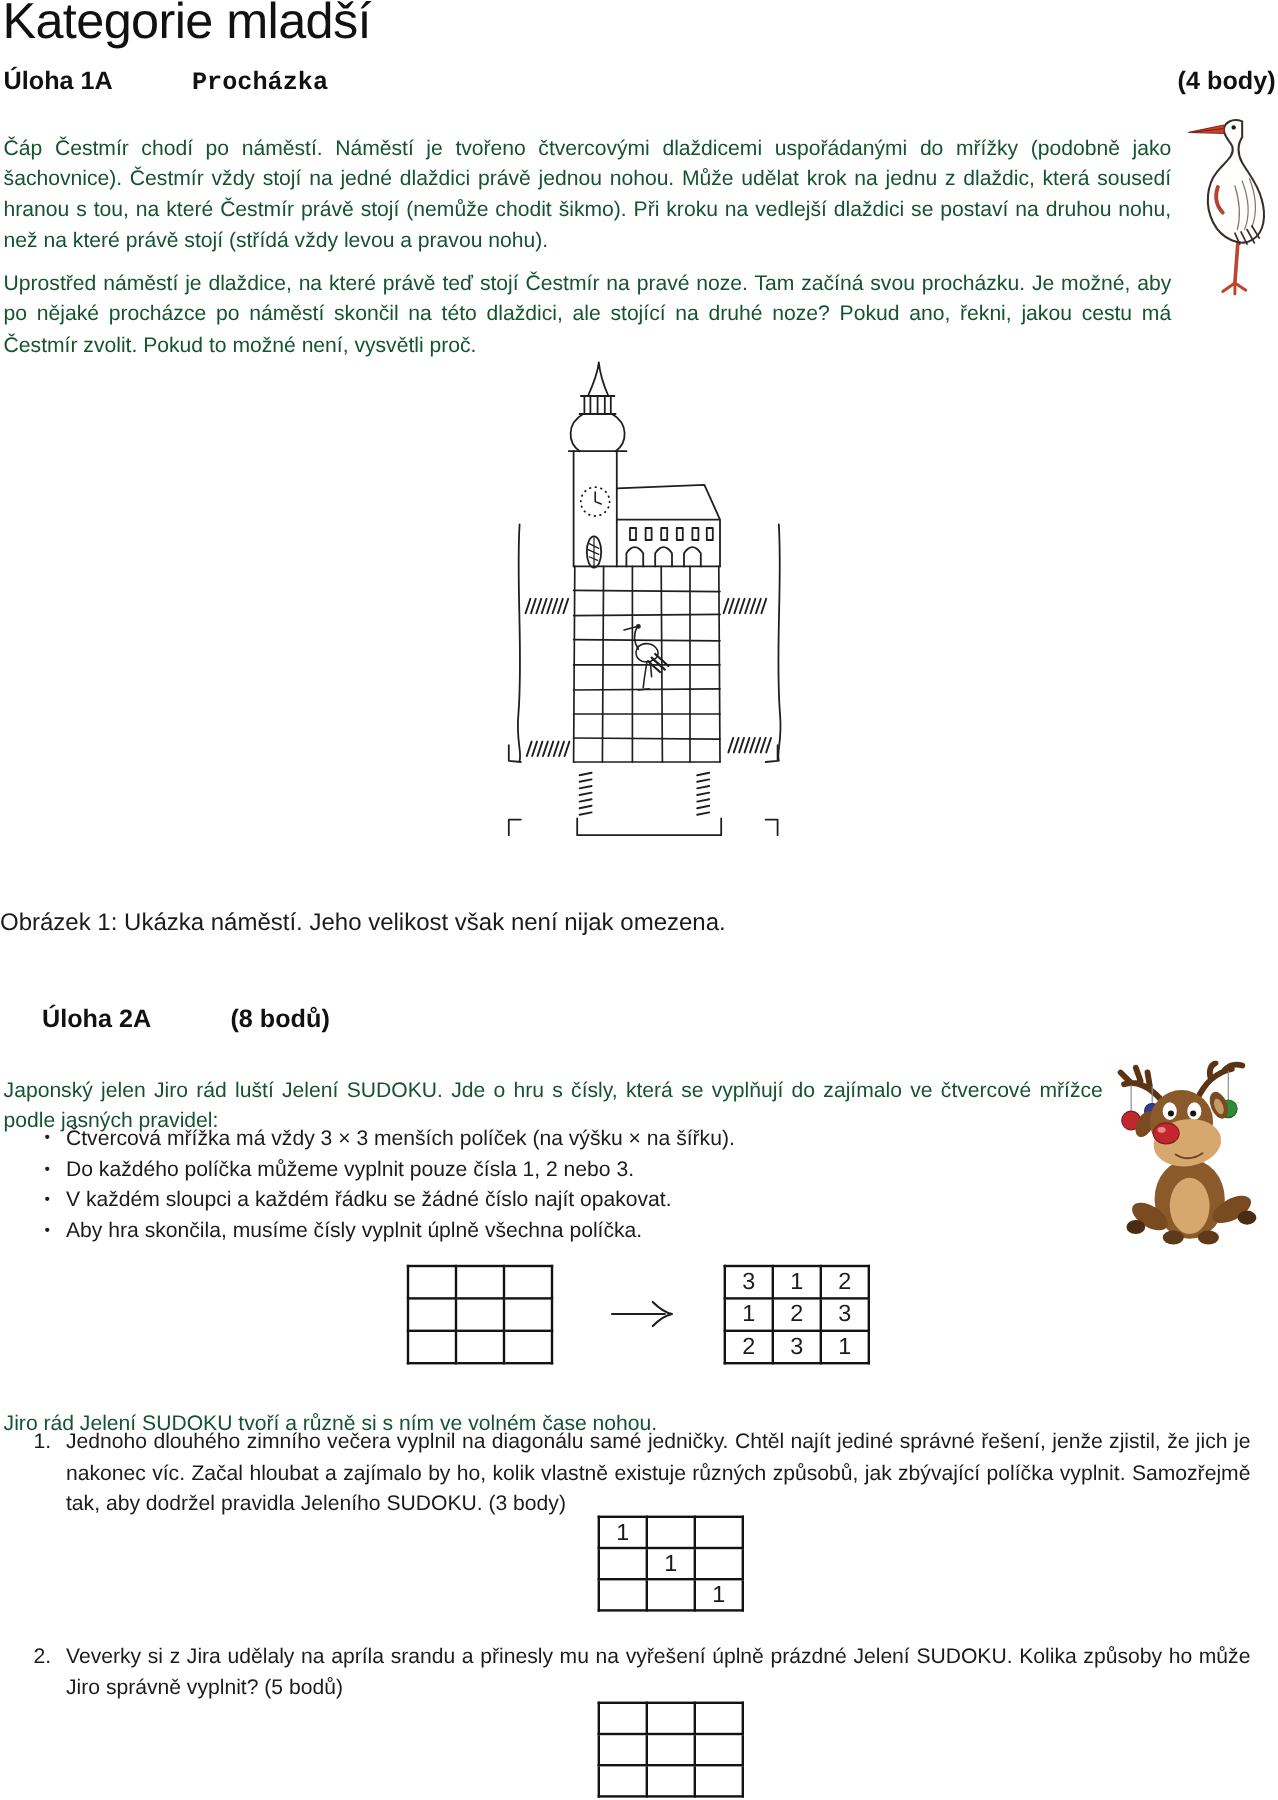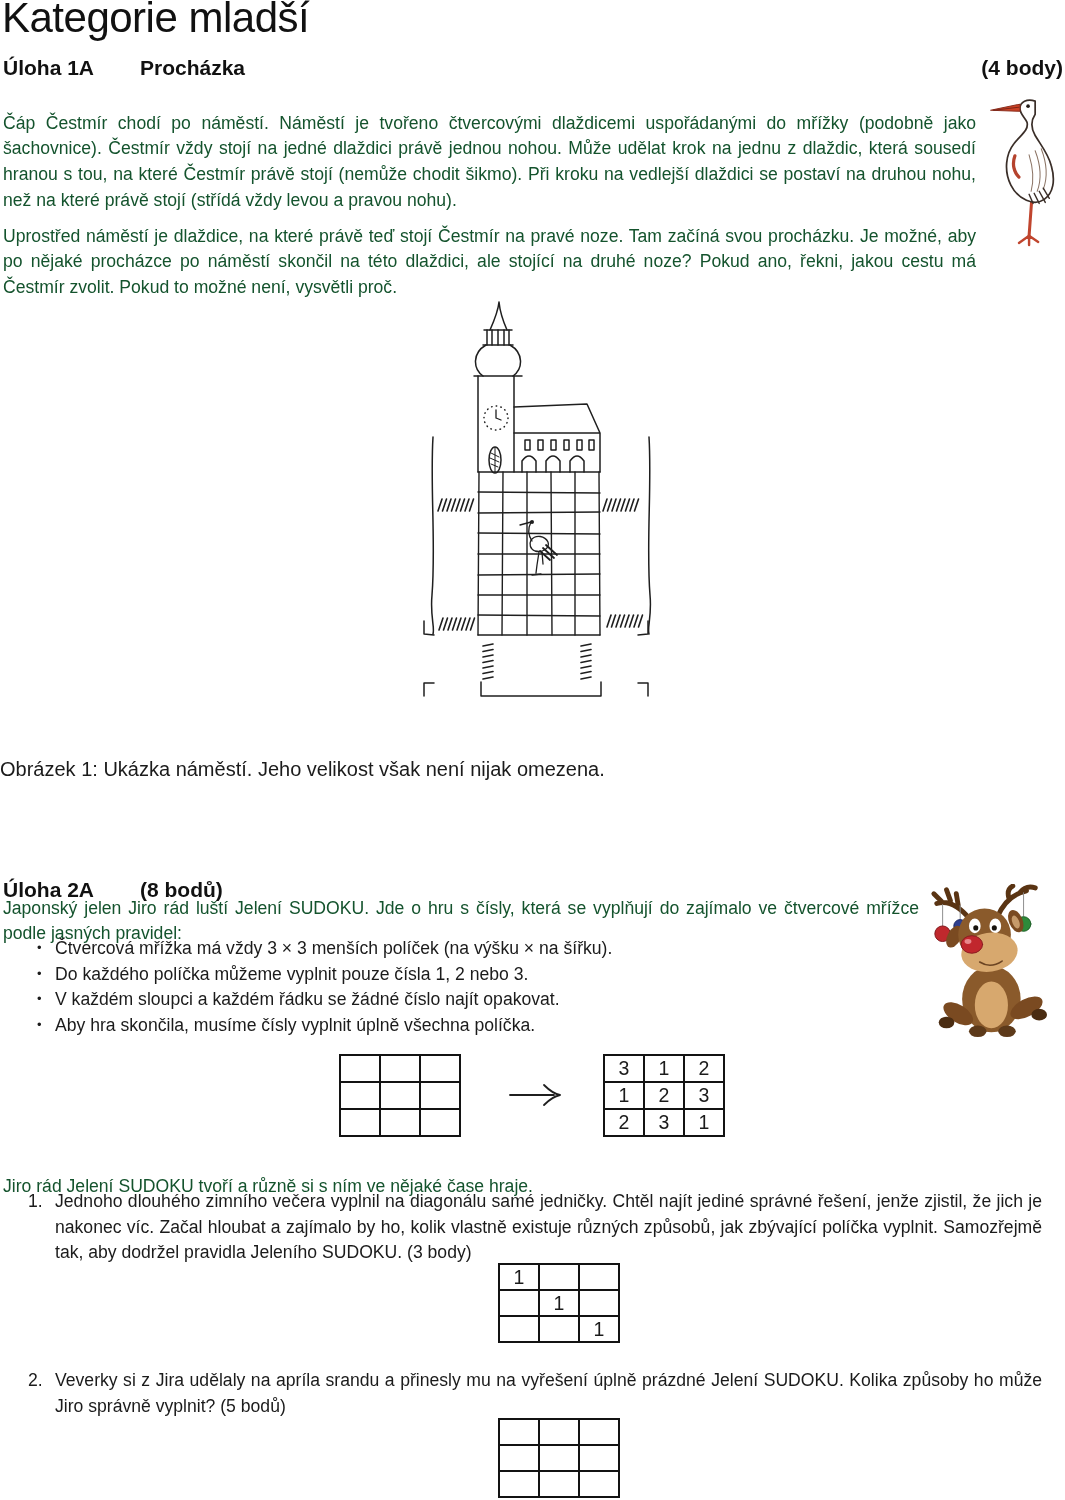--- a/index.html
+++ b/index.html
@@ -6,27 +6,27 @@
   .page{
     position:relative;width:1065px;height:1500px;margin:0 auto;background:#fff;
     font-family:"Liberation Sans","DejaVu Sans",sans-serif;color:#1b1b1b;overflow:hidden;
   }
   .title{
     position:absolute;left:2px;top:-6px;font-size:42px;font-weight:400;
     letter-spacing:-0.5px;color:#111;white-space:nowrap;
   }
   .phead{
     position:absolute;left:3px;right:2px;display:flex;align-items:baseline;
-    font-weight:700;font-size:21px;color:#111;
+    font-weight:700;font-size:21px;color:#111;gap:20px;
   }
   .phead .plabel{width:137px;flex:none;}
-  .phead .pname{flex:1;}
+  .phead .pname{flex:1;font-family:Liberation Mono, monospace;}
   .phead .ppoints{flex:none;}
   #phead1{top:56px;}
-  #phead2{top:878px;}
+  #phead2{top:838px;margin-left:32px;}
   .para{
     position:absolute;left:3px;font-size:17.6px;line-height:25.7px;
     text-align:justify;color:#14532d;
   }
   #para1{top:93px;width:973px;}
   #para2{top:206px;width:973px;}
   #intro{top:878px;width:916px;}
   #hobby{top:1156px;width:990px;text-align:left;}
   .rules{
     position:absolute;left:36px;top:936px;width:880px;margin:0;padding:0;list-style:none;
@@ -248,21 +248,21 @@
           <td>3</td>
         </tr>
     <tr>
           <td>2</td>
           <td>3</td>
           <td>1</td>
         </tr>
   </tbody>
     </table>
 
-  <p class="para" id="hobby">Jiro rád Jelení SUDOKU tvoří a různě si s ním ve nějaké čase hraje.</p>
+  <p class="para" id="hobby">Jiro rád Jelení SUDOKU tvoří a různě si s ním ve volném čase nohou.</p>
 
   <div class="task" id="task1">
     <span class="tnum">1.</span>
     <span class="ttext">Jednoho dlouhého zimního večera vyplnil na diagonálu samé jedničky. Chtěl najít jediné správné řešení, jenže zjistil, že jich je nakonec víc. Začal hloubat a zajímalo by ho, kolik vlastně existuje různých způsobů, jak zbývající políčka vyplnit. Samozřejmě tak, aby dodržel pravidla Jeleního SUDOKU. (3 body)</span>
   </div>
 
   <table class="sgrid g-task" id="grid-diag">
     <tbody>
         <tr>
           <td>1</td>

